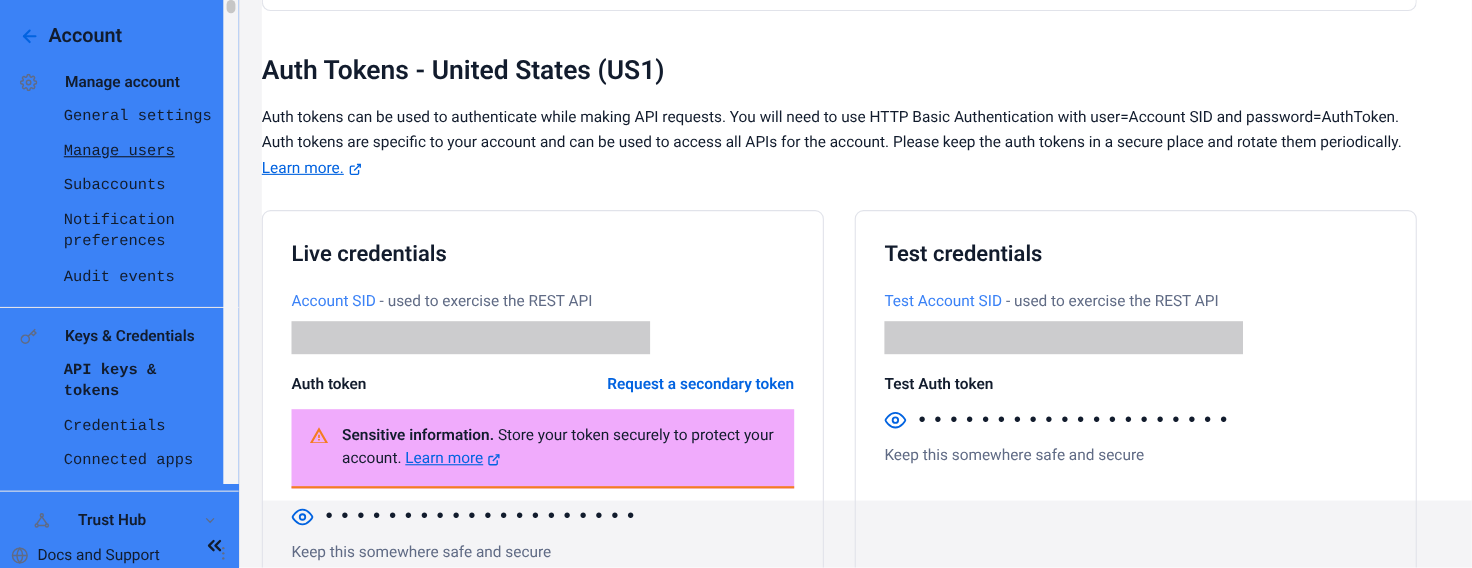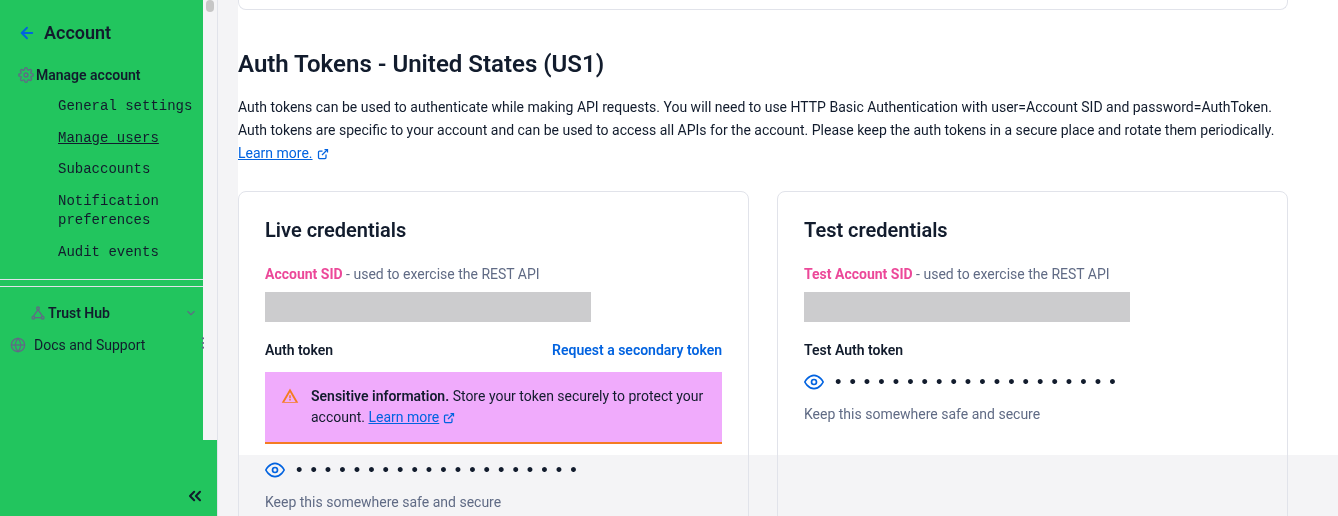--- a/index.html
+++ b/index.html
@@ -12,21 +12,21 @@
   height: 516px;
   overflow: hidden;
   position: relative;
 }
 .sidebar {
   position: absolute;
   left: 0;
   top: 0;
   width: 218px;
   height: 516px;
-  background: #22c55e;
+  background: #3b82f6;
   border-right: 1px solid #e1e3ea;
   overflow-y: auto;
 }
 .sidebar-scroll {
   position: absolute;
   right: 0;
   top: 0;
   width: 14px;
   height: 440px;
   background: #f4f4f6;
@@ -58,21 +58,21 @@
   font-size: 18px;
   font-weight: 600;
   color: #121c2d;
 }
 .nav-section {
   padding: 4px 0;
 }
 .nav-section-header {
   display: flex;
   align-items: center;
-  gap: 2px;
+  gap: 25px;
   padding: 8px 18px;
   font-weight: 600;
   font-size: 14px;
   color: #121c2d;
 }
 .nav-icon {
   width: 16px;
   height: 16px;
   display: inline-flex;
   align-items: center;
@@ -187,22 +187,22 @@
 .card-title {
   font-size: 20px;
   font-weight: 600;
   margin-bottom: 24px;
   color: #121c2d;
 }
 .field-label-row {
   margin-bottom: 10px;
 }
 .field-label-strong {
-  font-weight: 700;
-  color: #ec4899;
+  font-weight: 400;
+  color: #3b82f6;
 }
 .field-label-muted {
   color: #606b85;
 }
 .redacted-box {
   width: 326px;
   height: 30px;
   background: #ccccce;
   margin-bottom: 20px;
 }
@@ -305,20 +305,33 @@
     </div>
     <a class="nav-item">General settings</a>
     <a class="nav-item underline">Manage users</a>
     <a class="nav-item">Subaccounts</a>
     <a class="nav-item">Notification preferences</a>
     <a class="nav-item">Audit events</a>
   </div>
 
   <div class="nav-divider"></div>
 
+  <div class="nav-section">
+    <div class="nav-section-header">
+      <span class="nav-icon">
+        <svg viewBox="0 0 24 24" width="16" height="16" fill="none" stroke="currentColor" stroke-width="2">
+            <path d="M21 2l-2 2m-7.61 7.61a5.5 5.5 0 1 1-7.778 7.778 5.5 5.5 0 0 1 7.777-7.777zm0 0L15.5 7.5m0 0 3 3L22 7l-3-3m-3.5 3.5L19 4"></path>
+          </svg>
+      </span>
+      <span>Keys &amp; Credentials</span>
+    </div>
+    <a class="nav-item bold">API keys &amp; tokens</a>
+    <a class="nav-item">Credentials</a>
+    <a class="nav-item">Connected apps</a>
+  </div>
 
   <div class="nav-divider"></div>
 
   <div class="nav-section">
     <div class="nav-section-header trusthub">
       <span class="nav-icon">
         <svg viewBox="0 0 24 24" width="16" height="16" fill="none" stroke="currentColor" stroke-width="2">
             <circle cx="12" cy="5" r="2"></circle>
             <circle cx="5" cy="19" r="2"></circle>
             <circle cx="19" cy="19" r="2"></circle>

